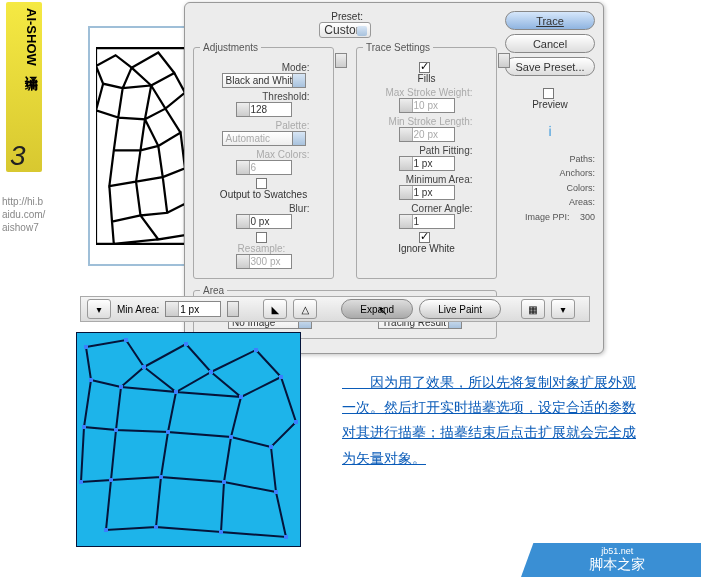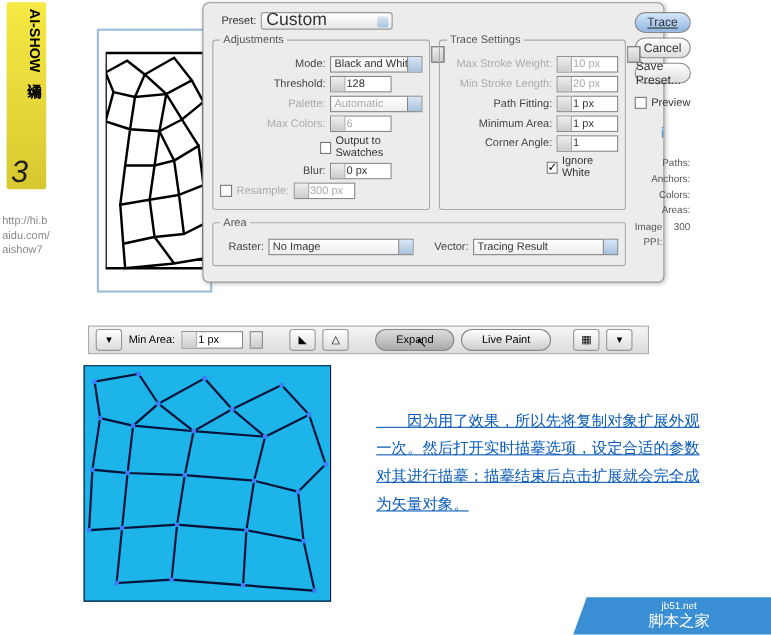--- a/index.html
+++ b/index.html
@@ -11,39 +11,39 @@
 
 .canvas-artboard { position: absolute; left: 88px; top: 26px; width: 105px; height: 240px; border: 2px solid #9fbfd8; background: #fff; padding: 6px; }
 .voronoi { width: 100%; height: 100%; background: #fff; stroke: #000; stroke-width: 2.5; fill: none; }
 
 .dialog { position: absolute; left: 184px; top: 2px; width: 420px; border: 1px solid #999; border-radius: 6px; background: #ececec; box-shadow: 1px 1px 4px rgba(0,0,0,.25); font-size: 10px; color: #333; }
 .dialog-title { text-align: center; padding: 3px; background: linear-gradient(#f8f8f8,#ddd); border-radius: 6px 6px 0 0; font-size: 11px; }
 .dialog-body { padding: 8px; display: flex; gap: 8px; }
 .left-col { flex: 1; }
 .right-col { width: 90px; display: flex; flex-direction: column; gap: 4px; }
 
-.row { display: flex; align-items: center; margin-bottom: 4px; }
+.row { display: flex; align-items: center; margin-bottom: 4px; flex-direction: column; }
 .row label { width: 40px; text-align: right; margin-right: 4px; font-size: 10px; }
-.select { flex: 1; height: 16px; background: linear-gradient(#fff,#e6e6e6); border: 1px solid #999; border-radius: 3px; display: flex; align-items: center; padding: 0 4px; font-size: 16px; position: relative; }
+.select { flex: 1; height: 16px; background: linear-gradient(#fff,#e6e6e6); border: 1px solid #999; border-radius: 3px; display: flex; align-items: center; padding: 0 4px; font-size: 12px; position: relative; }
 .select::after { content: ""; position: absolute; right: 3px; top: 3px; width: 10px; height: 10px; background: linear-gradient(#d8e6f5,#a8c2dd); border-radius: 2px; }
 
 fieldset { border: 1px solid #aaa; border-radius: 3px; padding: 6px 6px 6px 6px; margin-bottom: 6px; position: relative; }
 legend { font-size: 10px; padding: 0 3px; color: #555; }
-.frow { display: flex; align-items: center; margin: 3px 0; }
+.frow { display: flex; align-items: center; margin: 3px 0; flex-direction: column; }
 .flabel { width: 96px; text-align: right; font-size: 10px; color: #444; margin-right: 4px; }
 .flabel.dim { color: #aaa; }
 .spin { width: 56px; height: 15px; border: 1px solid #888; background: #fff; font-size: 10px; padding-left: 14px; position: relative; display: flex; align-items: center; }
 .spin::before { content: ""; position: absolute; left: 0; top: 0; width: 12px; height: 100%; background: linear-gradient(#eee,#ccc); border-right: 1px solid #aaa; }
 .spin-arrow { position: absolute; right: -14px; top: 0; width: 12px; height: 15px; background: linear-gradient(#eee,#ccc); border: 1px solid #888; }
 .sel-sm { width: 84px; height: 15px; border: 1px solid #888; background: linear-gradient(#fff,#eee); font-size: 10px; padding-left: 3px; display: flex; align-items: center; position: relative; }
 .sel-sm::after { content: ""; position: absolute; right: 0; top: 0; width: 12px; height: 100%; background: linear-gradient(#d8e6f5,#a8c2dd); border-left: 1px solid #888; }
 .chk { width: 11px; height: 11px; border: 1px solid #777; background: #fff; margin-right: 4px; position: relative; }
 .chk.on::after { content: "✓"; position: absolute; left: 0; top: -3px; font-size: 11px; color: #000; }
 
-.two-fs { display: flex; gap: 8px; }
+.two-fs { display: flex; gap: 22px; }
 .two-fs fieldset { flex: 1; }
 
 .btn { height: 19px; border: 1px solid #888; border-radius: 10px; background: linear-gradient(#fff,#ddd); font-size: 11px; display: flex; align-items: center; justify-content: center; cursor: pointer; }
 .btn.primary { background: linear-gradient(#d6e7fb,#8fb4e0); font-weight: 500; text-decoration: underline; }
 .right-col .info { font-size: 9px; color: #555; margin-top: 4px; text-align: right; line-height: 1.6; }
 .info-row { display: flex; justify-content: flex-end; gap: 4px; }
 
 .toolbar { position: absolute; left: 80px; top: 296px; width: 510px; height: 26px; background: linear-gradient(#f5f5f5,#dcdcdc); border: 1px solid #aaa; display: flex; align-items: center; padding: 0 6px; gap: 6px; font-size: 10px; }
 .tb-spin { width: 56px; height: 16px; border: 1px solid #888; background: #fff; padding-left: 14px; position: relative; display: flex; align-items: center; font-size: 10px; }
 .tb-spin::before { content: ""; position: absolute; left: 0; top: 0; width: 12px; height: 100%; background: linear-gradient(#eee,#ccc); border-right: 1px solid #aaa; }
@@ -118,20 +118,25 @@
             </div>
           <div class="frow">
               <div class="chk"></div>
               <div class="flabel" style="width:auto;margin-right:4px;color:#aaa">Resample:</div>
               <div class="spin" style="color:#aaa">300 px</div>
             </div>
         </fieldset>
 
         <fieldset>
           <legend>Trace Settings</legend>
+          <div class="frow">
+              <div class="flabel"></div>
+              <div class="chk on"></div>
+              <span>Fills</span>
+            </div>
           <div class="frow">
               <div class="flabel dim">Max Stroke Weight:</div>
               <div class="spin" style="color:#aaa">10 px</div>
               <div class="spin-arrow"></div>
             </div>
           <div class="frow">
               <div class="flabel dim">Min Stroke Length:</div>
               <div class="spin" style="color:#aaa">20 px</div>
               <div class="spin-arrow"></div>
             </div>

